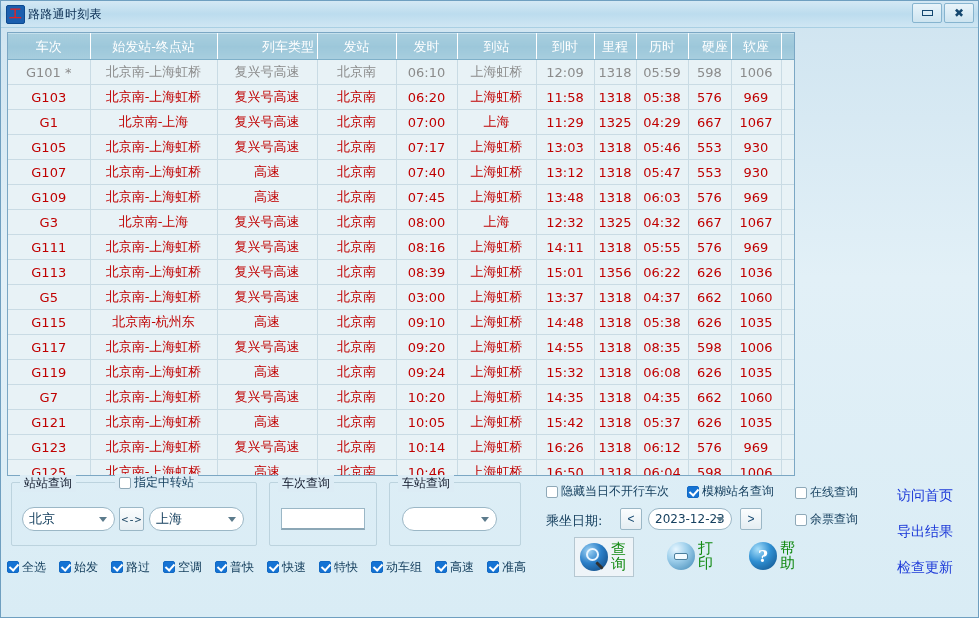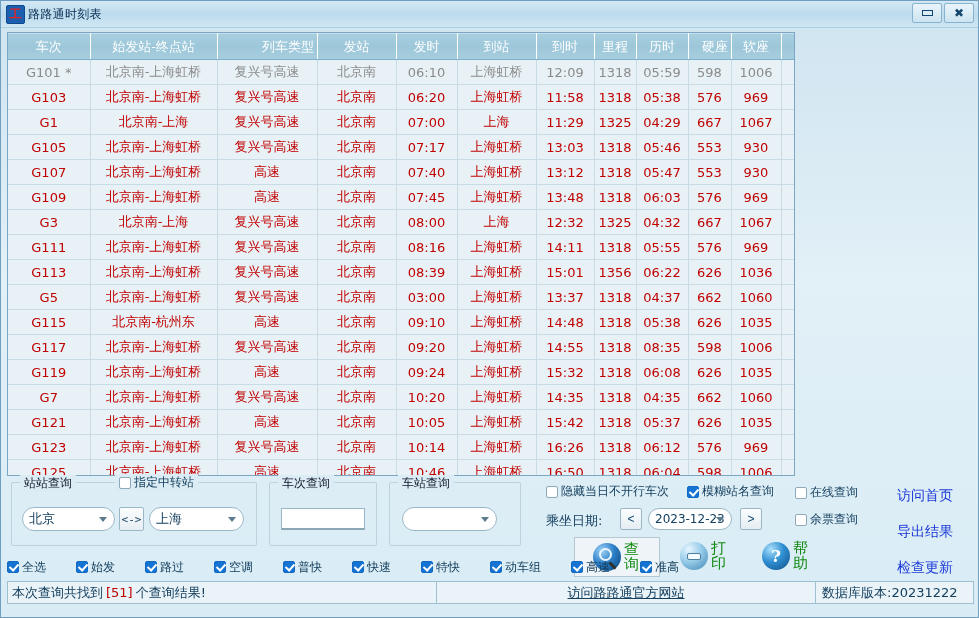--- a/index.html
+++ b/index.html
@@ -133,21 +133,21 @@
     background:linear-gradient(to bottom,#fbfdfe,#e4edf2);
     display:flex;align-items:center;justify-content:center;
     font-size:12px;color:#14476f;
   }
   .link{
     color:#1b38d8;font-size:14px;white-space:nowrap;cursor:pointer;
     font-family:"DejaVu Sans","Liberation Sans",sans-serif;
   }
   .bigbtn{
     display:flex;align-items:center;gap:3px;
-    padding:4px 18px;box-sizing:border-box;
+    padding:4px 5px;box-sizing:border-box;
   }
   .bigbtn.pressed{border:1px solid #b5c7d1;background:#eef4f8;}
   .bigbtn .lbl{
     color:#128a12;font-size:15px;line-height:15px;width:17px;
     font-family:"DejaVu Sans","Liberation Sans",sans-serif;
   }
   .orb{
     width:28px;height:28px;border-radius:50%;flex:0 0 28px;position:relative;
     display:flex;align-items:center;justify-content:center;
   }
@@ -162,21 +162,21 @@
   }
   .orb.print{background:radial-gradient(circle at 32% 26%,#e7f6ff 0%,#9fd0ec 40%,#3e86b4 100%);}
   .orb.print:after{
     content:"";position:absolute;left:7px;top:11px;width:14px;height:7px;
     background:#f2fbff;border:1px solid #4b7f9d;border-radius:2px;box-sizing:border-box;
   }
   .orb.help{background:radial-gradient(circle at 32% 26%,#a9e0fb 0%,#2f8fd2 45%,#0f4d85 100%);
             color:#fff;font-size:17px;font-weight:bold;font-family:"DejaVu Serif",serif;}
   .filters{
     position:absolute;left:0;top:78px;width:967px;height:22px;
-    display:flex;align-items:center;gap:17px;
+    display:flex;align-items:center;gap:0px;
   }
   .filters .cb{margin-right:13px;}
   
   .statusbar{
     position:absolute;left:0;top:103px;width:967px;height:23px;
     display:flex;box-sizing:border-box;
   }
   .sb-cell{
     box-sizing:border-box;height:23px;
     border:1px solid #9fc0d1;background:#e9f3f8;
@@ -607,28 +607,15 @@
         <div class="cb">
           <span class="box checked"></span>
           <span>高速</span>
         </div>
         <div class="cb">
           <span class="box checked"></span>
           <span>准高</span>
         </div>
       </div>
 
-    <div class="statusbar">
-      <div class="sb-cell sb-a">
-        <span>本次查询共找到</span>
-        <span class="cnt" style="margin:0 3px;">[51]</span>
-        <span>个查询结果!</span>
-      </div>
-      <div class="sb-cell sb-b">
-        <span class="sb-underline">访问路路通官方网站</span>
-      </div>
-      <div class="sb-cell sb-c">
-        <span>数据库版本:20231222</span>
-      </div>
-    </div>
 
   </div>
 </div>
 
 </body></html>

